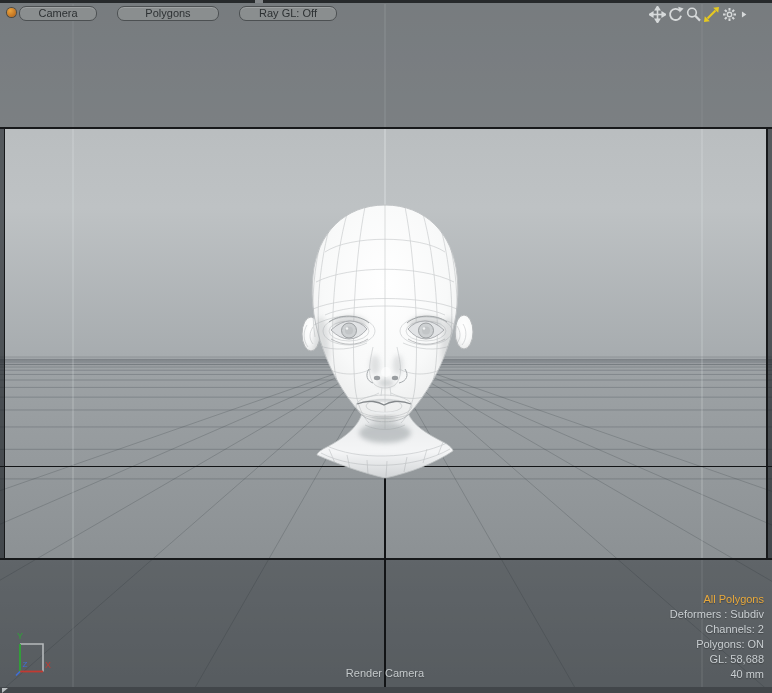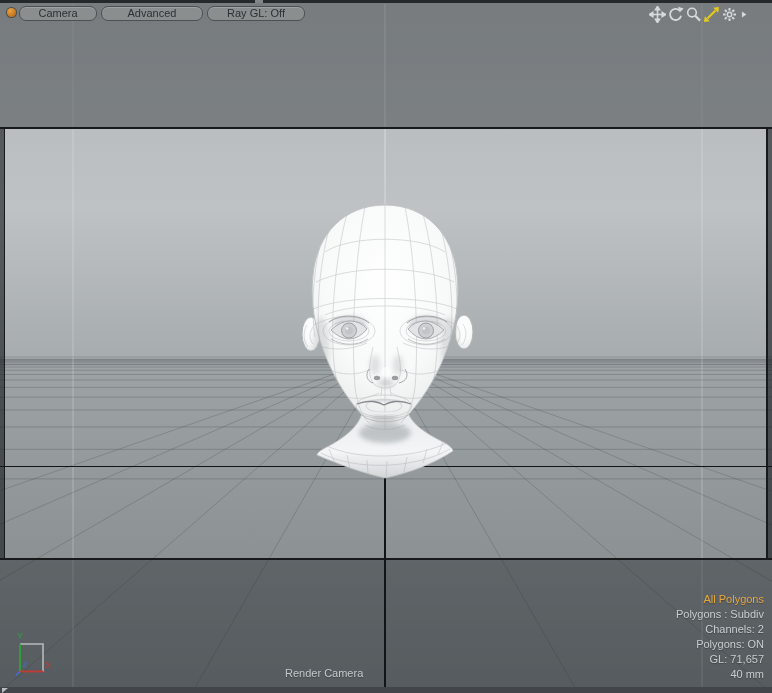--- a/index.html
+++ b/index.html
@@ -32,30 +32,30 @@
   #axis-z-line{left:384.3px;top:466px;width:1.5px;height:227px;background:#121416;}
 
   
   #topstrip{left:0;top:0;width:772px;height:3px;background:#26292b;}
   #topnotch{left:255px;top:0;width:8px;height:3px;background:#83878a;}
 
   
   #indicator{left:7px;top:8px;width:9px;height:9px;border-radius:50%;
      background:radial-gradient(circle at 35% 30%, #eaa33d, #b05e15);
      box-shadow:0 0 0 1px rgba(55,48,32,.65);}
-  #btnrow{left:19px;top:6px;display:flex;gap:4px;}
+  #btnrow{left:19px;top:6px;display:flex;gap:20px;}
   .btn{height:13px;border:1px solid #4c5052;border-radius:7px;background:#8a8e8f;
        color:#2d3133;font-size:11px;line-height:13px;text-align:center;
        box-shadow:inset 0 1px 0 rgba(255,255,255,.18);}
   .btn:nth-child(1){width:76px}.btn:nth-child(2){width:100px}.btn:nth-child(3){width:96px}
   #iconrow{right:23px;top:6px;display:flex;gap:1px;align-items:center;}
   .ticon{width:17px;height:17px;display:block;}
 
   
-  #camlabel{left:285px;top:667px;width:200px;text-align:left;
+  #camlabel{left:285px;top:667px;width:200px;text-align:center;
      color:#c4c9cb;font-size:11px;text-shadow:0 1px 1px rgba(0,0,0,.25);}
   #stats{right:8px;top:592px;text-align:right;font-size:11px;line-height:15px;
      color:#c9ced1;text-shadow:0 1px 1px rgba(0,0,0,.3);}
   #stats .hl{color:#e8a93c;}
   #bottomstrip{left:0;top:687px;width:772px;height:6px;background:#42464a;}
   #corner-tri{left:2px;top:688px;width:0;height:0;
      border-top:5px solid #b9bdbf;border-right:6px solid transparent;}
   #gizmo{left:8px;top:626px;}
   #headsvg{left:295px;top:197px;}
 </style>
@@ -219,21 +219,21 @@
       <path d="M87,190 L86,199 M95,190 L96,199" stroke="#cdd0d2" stroke-width="0.8"></path>
     </g>
   </svg>
 
   <div id="topstrip" class="abs"></div>
   <div id="topnotch" class="abs"></div>
 
   <div id="indicator" class="abs"></div>
   <div id="btnrow" class="abs">
     <div class="btn">Camera</div>
-    <div class="btn">Advanced</div>
+    <div class="btn">Polygons</div>
     <div class="btn">Ray GL: Off</div>
   </div>
 
   <div id="iconrow" class="abs">
     <svg class="ticon" viewBox="0 0 17 17">
       <g stroke="#d6d9da" stroke-width="1.6" fill="#d6d9da">
         <line x1="8.5" y1="3.5" x2="8.5" y2="13.5"></line>
           <line x1="3.5" y1="8.5" x2="13.5" y2="8.5"></line>
         <polygon points="8.5,0.5 6.5,3.8 10.5,3.8"></polygon>
           <polygon points="8.5,16.5 6.5,13.2 10.5,13.2"></polygon>
@@ -279,23 +279,23 @@
     <line x1="12" y1="45.5" x2="8" y2="49.5" stroke="#3f6fd8" stroke-width="1.6"></line>
     <text x="9" y="13" font-size="9" fill="#2fa437">Y</text>
     <text x="37" y="42" font-size="9" fill="#c23a31">X</text>
     <text x="14.5" y="41" font-size="8" fill="#3f6fd8">Z</text>
   </svg>
 
   <div id="camlabel" class="abs">Render Camera</div>
 
   <div id="stats" class="abs">
     <div class="hl">All Polygons</div>
-    <div>Polygons : Subdiv</div>
+    <div>Deformers : Subdiv</div>
     <div>Channels: 2</div>
     <div>Polygons: ON</div>
-    <div>GL: 71,657</div>
+    <div>GL: 58,688</div>
     <div>40 mm</div>
   </div>
 
   <div id="bottomstrip" class="abs"></div>
   <div id="corner-tri" class="abs"></div>
 
 </div>
 
 </body></html>

